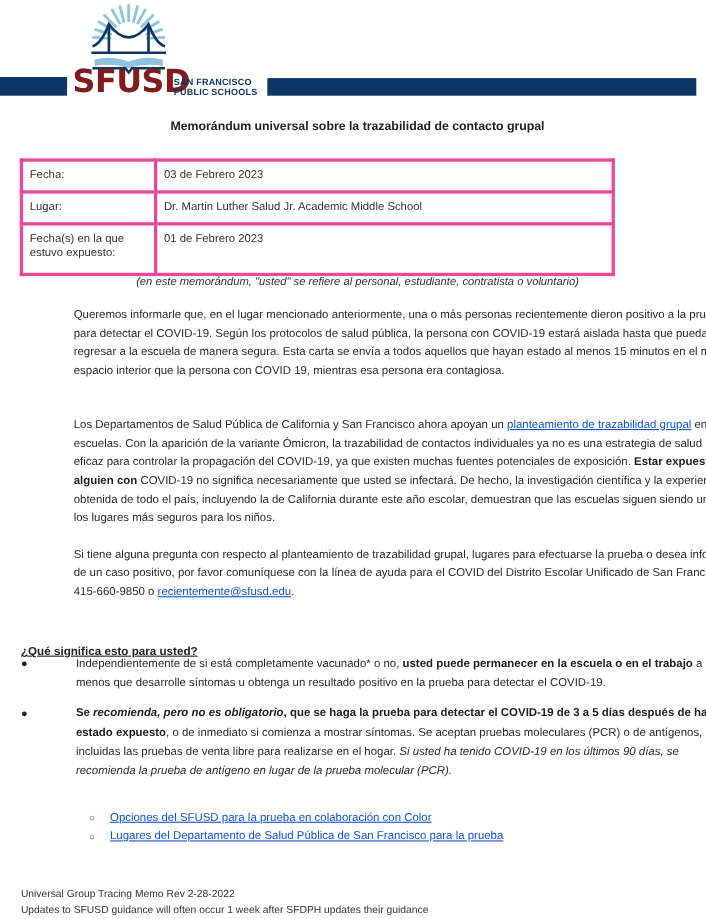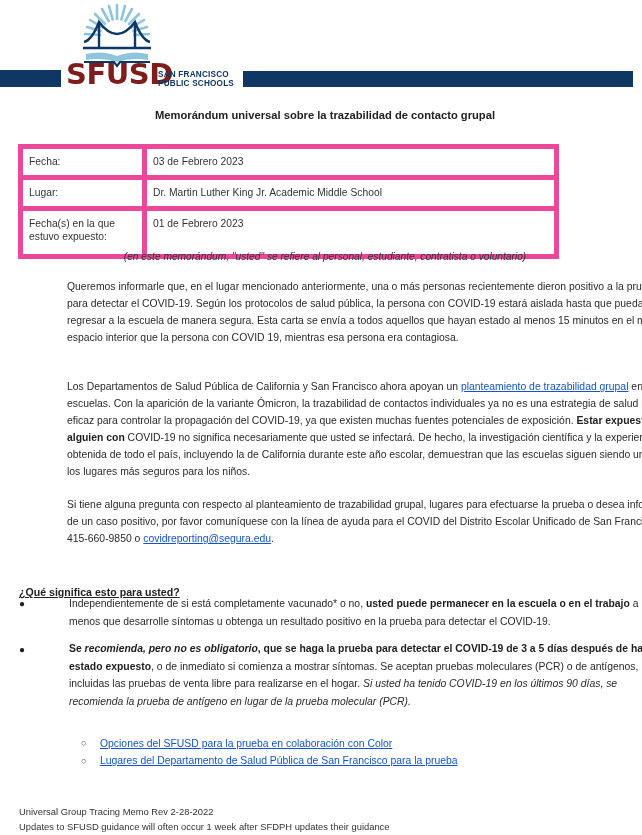--- a/index.html
+++ b/index.html
@@ -26,21 +26,21 @@
     .doc-title {
       position: absolute; left: 0; width: 650px; top: 109px; text-align: center;
       font-size: 11.2px; font-weight: bold; color: #222;
     }
     
     .info-table {
       position: absolute; left: 18px; top: 144px; width: 541px;
       border-collapse: collapse; font-size: 10.3px; color: #333;
     }
     .info-table td {
-      border: 5px solid #ec4899; vertical-align: top; padding: 6px 6px 0 6px;
+      border: 3px solid #ec4899; vertical-align: top; padding: 6px 6px 0 6px;
       line-height: 13px;
     }
     .info-table td.lbl { width: 107px; }
     .info-table tr.r1 td, .info-table tr.r2 td { height: 20px; }
     .info-table tr.r3 td { height: 37px; }
     
     .p {
       position: absolute; left: 19px; width: 612px;
       font-size: 10.4px; line-height: 17px; color: #2a2a2a; margin-left: 48px;
     }
@@ -117,39 +117,39 @@
 <div class="doc-title">Memorándum universal sobre la trazabilidad de contacto grupal</div>
 
 <table class="info-table">
   <tbody>
       <tr class="r1">
     <td class="lbl">Fecha:</td>
     <td>03 de Febrero 2023</td>
   </tr>
   <tr class="r2">
     <td class="lbl">Lugar:</td>
-    <td>Dr. Martin Luther King Jr. Academic Middle School</td>
+    <td>Dr. Martin Luther Salud Jr. Academic Middle School</td>
   </tr>
   <tr class="r3">
     <td class="lbl">Fecha(s) en la que estuvo expuesto:</td>
     <td>01 de Febrero 2023</td>
   </tr>
 </tbody>
   </table>
 
 <div class="note">(en este memorándum, "usted" se refiere al personal, estudiante, contratista o voluntario)</div>
 
 <div class="p" style="top:278px;">Queremos informarle que, en el lugar mencionado anteriormente, una o más personas recientemente dieron positivo a la prueba para detectar el COVID-19. Según los protocolos de salud pública, la persona con COVID-19 estará aislada hasta que pueda regresar a la escuela de manera segura. Esta carta se envía a todos aquellos que hayan estado al menos 15 minutos en el mismo espacio interior que la persona con COVID 19, mientras esa persona era contagiosa.</div>
 
 <div class="p" style="top:378px;">
   <span>Los Departamentos de Salud Pública de California y San Francisco ahora apoyan un </span><a class="link">planteamiento de trazabilidad grupal</a><span> en las escuelas. Con la aparición de la variante Ómicron, la trazabilidad de contactos individuales ya no es una estrategia de salud pública eficaz para controlar la propagación del COVID-19, ya que existen muchas fuentes potenciales de exposición. </span><b>Estar expuesto a alguien con</b><span> COVID-19 no significa necesariamente que usted se infectará. De hecho, la investigación científica y la experiencia obtenida de todo el país, incluyendo la de California durante este año escolar, demuestran que las escuelas siguen siendo uno de los lugares más seguros para los niños.</span>
 </div>
 
 <div class="p" style="top:496px;">
-  <span>Si tiene alguna pregunta con respecto al planteamiento de trazabilidad grupal, lugares para efectuarse la prueba o desea informar de un caso positivo, por favor comuníquese con la línea de ayuda para el COVID del Distrito Escolar Unificado de San Francisco, al 415-660-9850 o </span><a class="link">covidreporting@segura.edu</a><span>.</span>
+  <span>Si tiene alguna pregunta con respecto al planteamiento de trazabilidad grupal, lugares para efectuarse la prueba o desea informar de un caso positivo, por favor comuníquese con la línea de ayuda para el COVID del Distrito Escolar Unificado de San Francisco, al 415-660-9850 o </span><a class="link">recientemente@sfusd.edu</a><span>.</span>
 </div>
 
 <div class="heading-u">¿Qué significa esto para usted?</div>
 
 <div class="bullet" style="top:598px;">●</div>
 <div class="bullet-text" style="top:595px;">
   <span>Independientemente de si está completamente vacunado* o no, </span><b>usted puede permanecer en la escuela o en el trabajo</b><span> a menos que desarrolle síntomas u obtenga un resultado positivo en la prueba para detectar el COVID-19.</span>
 </div>
 
 <div class="bullet" style="top:644px;">●</div>

